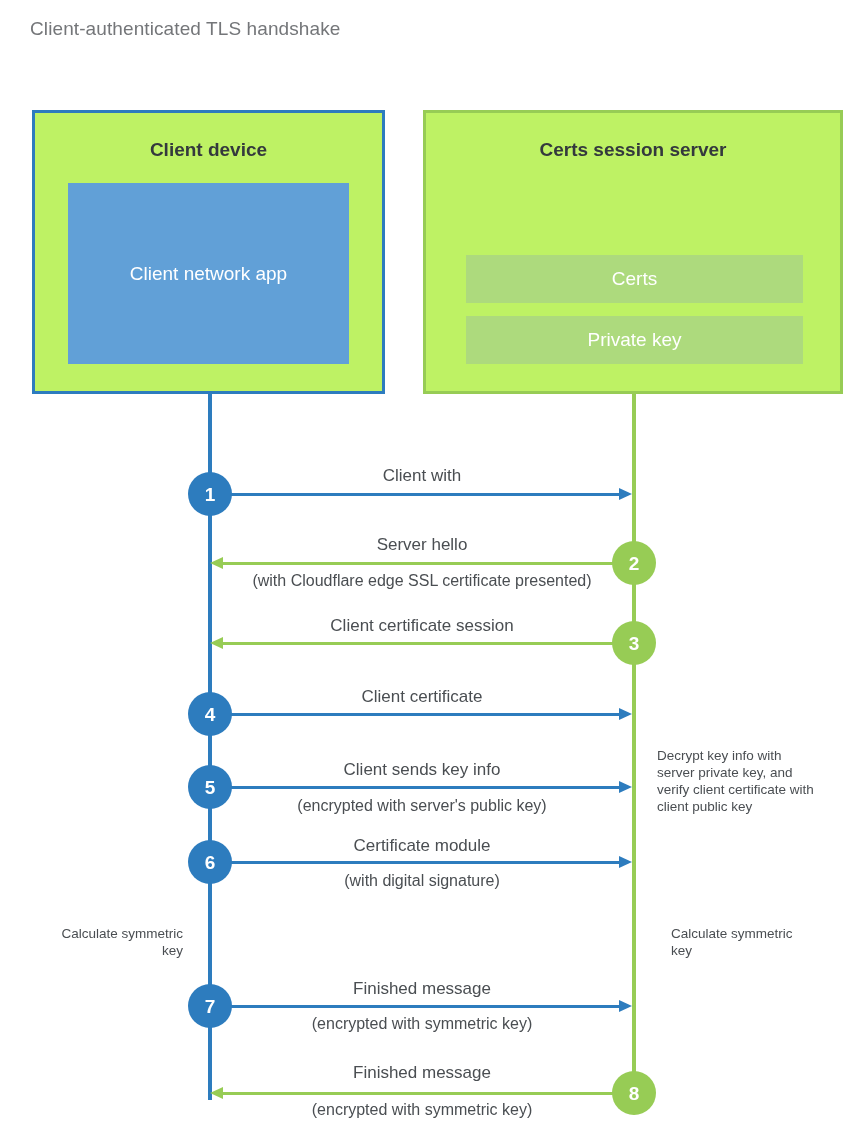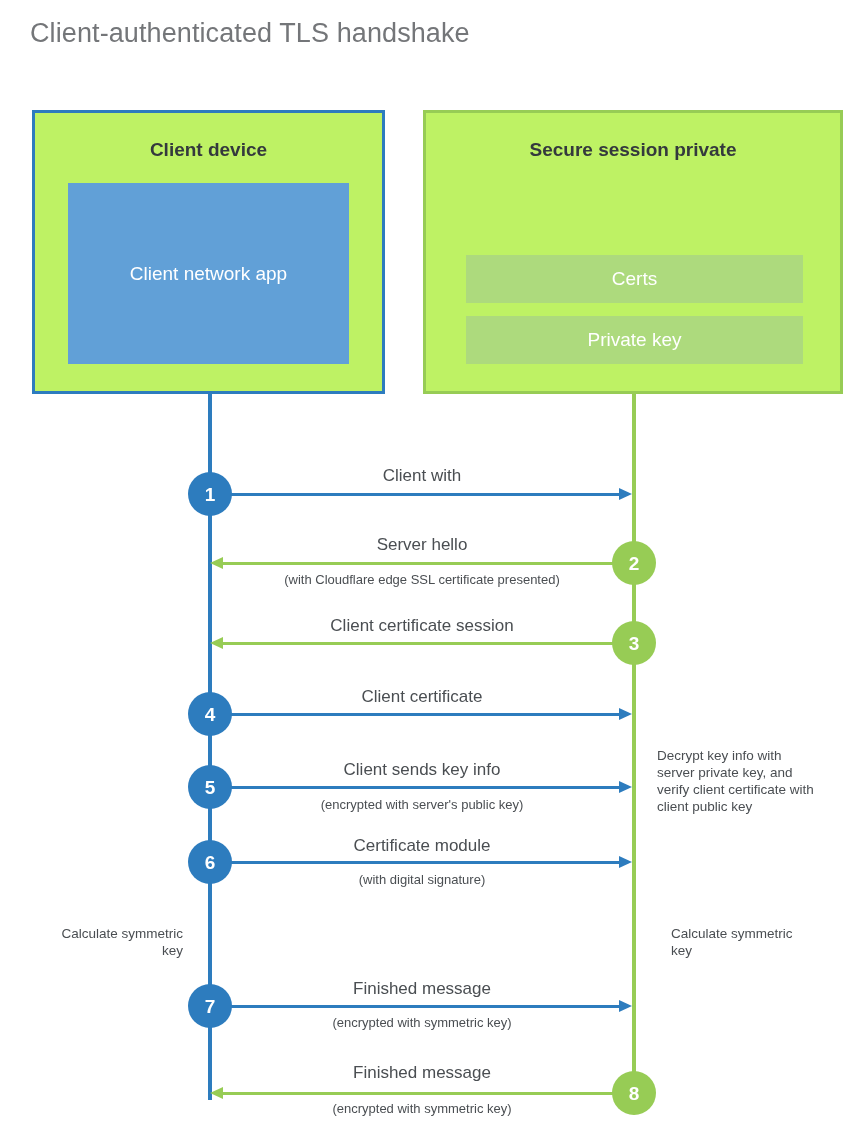--- a/index.html
+++ b/index.html
@@ -18,21 +18,21 @@
     height: 1146px;
     background: #ffffff;
     overflow: hidden;
   }
 
   
   .title {
     position: absolute;
     left: 30px;
     top: 18px;
-    font-size: 27px;
+    font-size: 19px;
     font-weight: 400;
     color: #747679;
     letter-spacing: 0.1px;
     white-space: nowrap;
   }
 
   
   .party-box {
     position: absolute;
     background: #bef264;
@@ -150,21 +150,21 @@
   .msg-label {
     position: absolute;
     text-align: center;
     font-size: 17px;
     color: #4a4e52;
     white-space: nowrap;
   }
   .msg-sub {
     position: absolute;
     text-align: center;
-    font-size: 13px;
+    font-size: 16px;
     color: #4a4e52;
     white-space: nowrap;
   }
 
   
   .side-note {
     position: absolute;
     font-size: 13.5px;
     line-height: 17px;
     color: #4a4e52;
@@ -178,21 +178,21 @@
 <div id="canvas">
 
   <div class="title">Client-authenticated TLS handshake</div>
 
   <div class="party-box client">
     <div class="party-title">Client device</div>
     <div class="client-app">Client network app</div>
   </div>
 
   <div class="party-box server">
-    <div class="party-title">Secure session private</div>
+    <div class="party-title">Certs session server</div>
     <div class="server-bar b1">Certs</div>
     <div class="server-bar b2">Private key</div>
   </div>
 
   <div class="lifeline client" style="top:394px; height:706px;"></div>
   <div class="lifeline server" style="top:394px; height:698px;"></div>
 
   <div class="msg-label" style="left:210px; top:466px; width:424px;">Client with</div>
   <div class="arrow blue right" style="left:210px; top:493px; width:411px;">
       <span class="head"></span>

